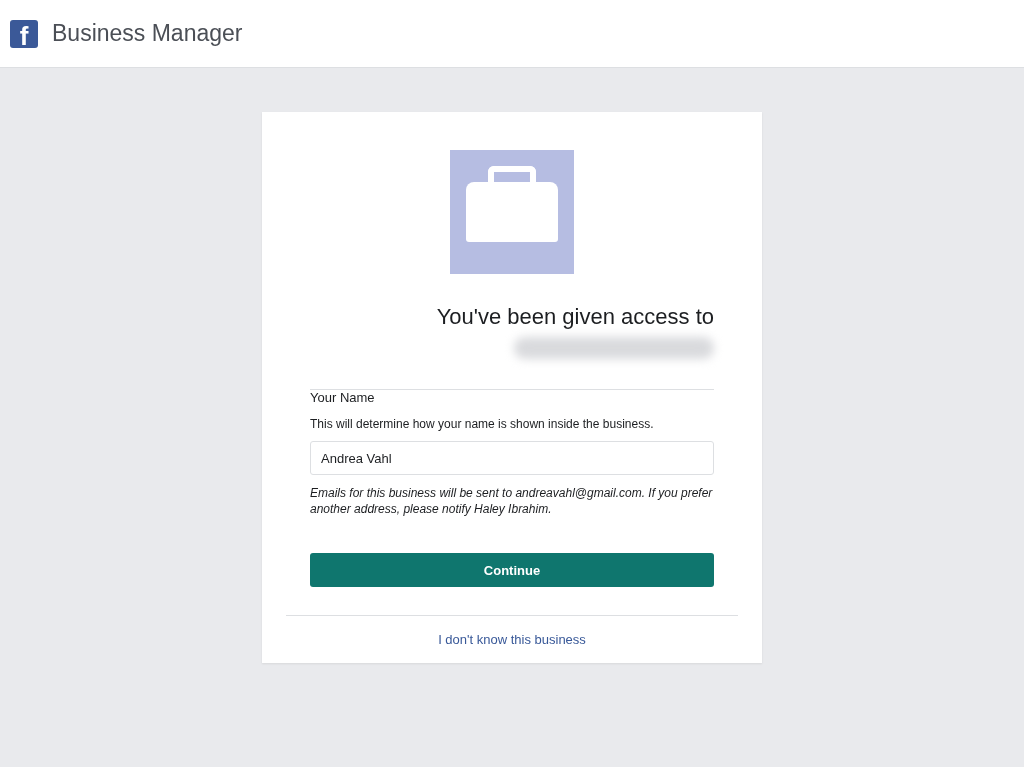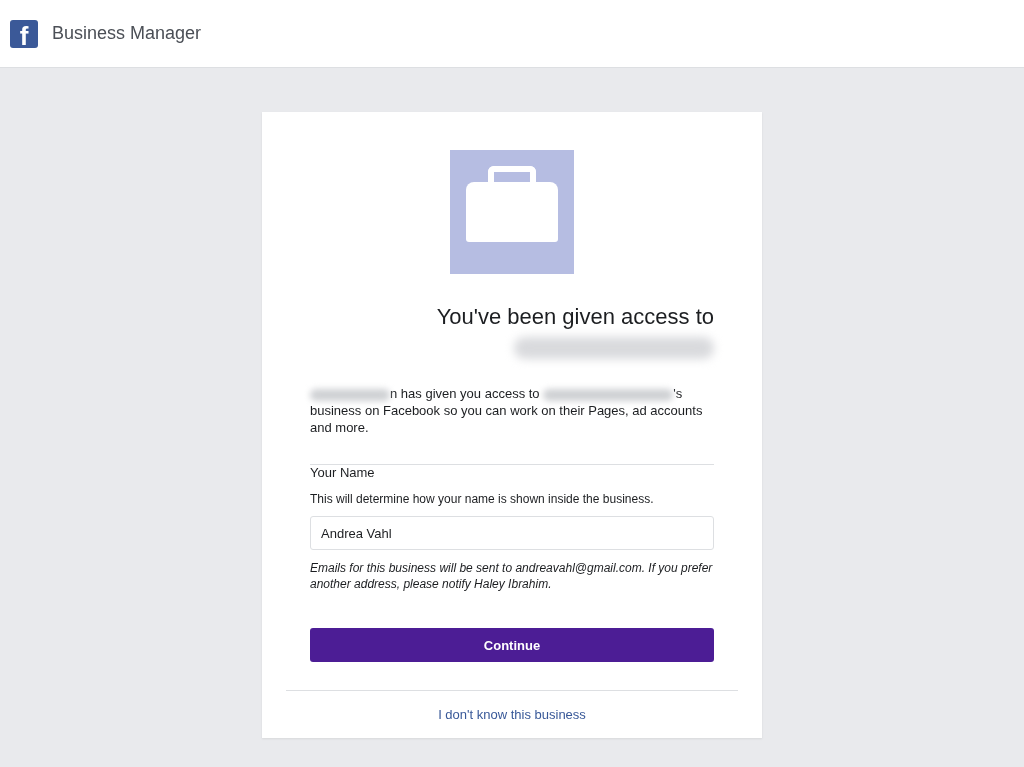--- a/index.html
+++ b/index.html
@@ -34,21 +34,21 @@
     }
     .header-logo-f {
       color: #fff;
       font-family: Arial, sans-serif;
       font-weight: bold;
       font-size: 26px;
       line-height: 24px;
     }
     .header-title {
       color: #4b4f56;
-      font-size: 18px;
+      font-size: 23px;
       font-weight: 300;
     }
     .main {
       padding-top: 44px;
       display: flex;
       justify-content: center;
     }
     .card {
       background: #fff;
       width: 500px;
@@ -155,21 +155,21 @@
     .note {
       font-size: 12px;
       color: #1c1e21;
       line-height: 16px;
       margin-top: 10px;
       font-style: italic;
     }
     .btn {
       display: block;
       width: 100%;
-      background: #4c1d95;
+      background: #0f766e;
       color: #fff;
       border: none;
       height: 34px;
       font-size: 13px;
       font-weight: bold;
       border-radius: 3px;
       cursor: pointer;
       margin-top: 36px;
     }
     .step {
@@ -212,23 +212,20 @@
       <div class="briefcase-box">
         <div class="briefcase"></div>
       </div>
     </div>
 
     <h1 class="heading">
       <span>You've been given access to</span><br>
       <span class="redacted"></span>
     </h1>
 
-    <p class="desc">
-      <span class="redacted-sm"></span><span>n</span><span> has given you access to </span><span class="redacted-md"></span><span>'s business on Facebook so you can work on their Pages, ad accounts and more.</span>
-    </p>
 
     <div class="divider"></div>
 
     <div class="label">Your Name</div>
     <div class="hint">This will determine how your name is shown inside the business.</div>
     <input class="input" type="text" value="Andrea Vahl" style="">
     <div class="note">Emails for this business will be sent to andreavahl@gmail.com. If you prefer another address, please notify Haley Ibrahim.</div>
 
     <button class="btn">Continue</button>
 

